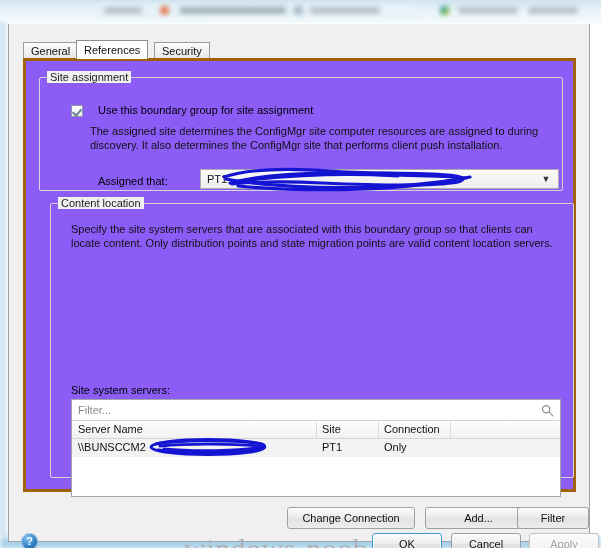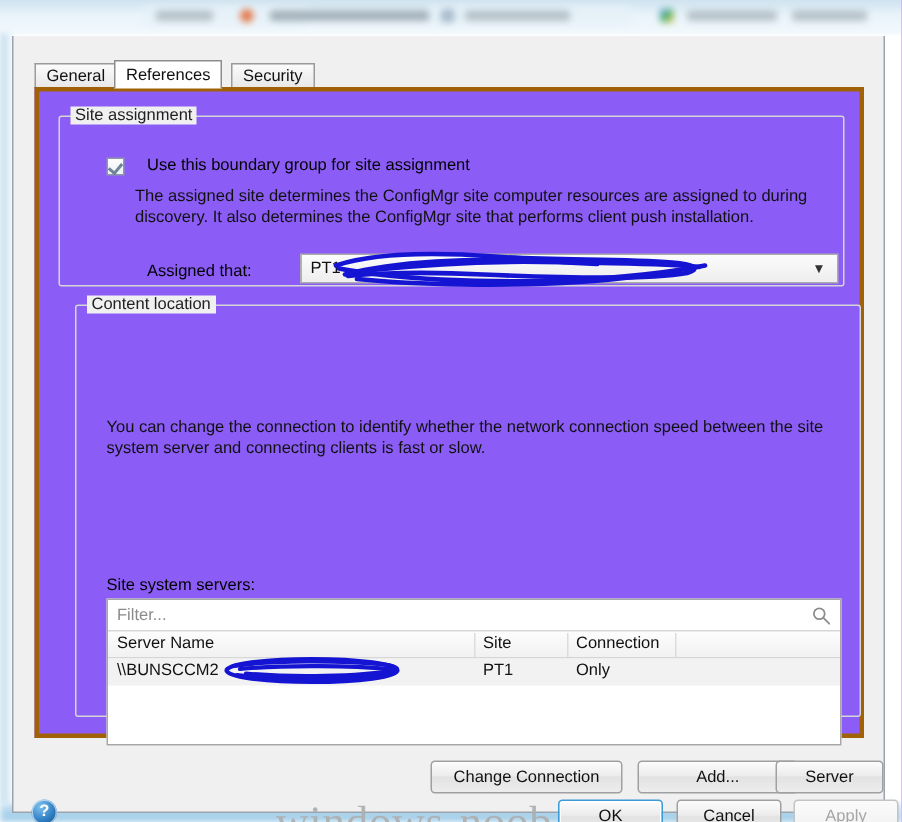--- a/index.html
+++ b/index.html
@@ -182,22 +182,22 @@
             <path d="M20,23 C60,27 120,28 168,25 C196,23 220,20 236,17"></path>
             <path d="M30,17 C78,12 132,10 180,13"></path>
             <path d="M8,16 C44,23 104,26 158,24 C198,22 232,18 252,14"></path>
           </g>
         </svg>
       </div>
 
       <div class="grp" id="grpContent">
         <div class="cap">Content location</div>
 
-
-        <div class="para" style="left:20px;top:74px;width:490px;">You can change the connection to identify whether the network connection speed between the site system server and connecting clients is fast or slow.</div>
+        <div class="para" style="left:20px;top:18px;width:490px;">Specify the site system servers that are associated with this boundary group so that clients can locate content. Only distribution points and state migration points are valid content location servers.</div>
+
 
         <div id="ssLabel">Site system servers:</div>
 
         <div id="listbox">
 
           <div id="hdrRow">
             <div class="hcell" style="left:6px;">Server Name</div>
             <div class="hsep" style="left:244px;"></div>
             <div class="hcell" style="left:250px;">Site</div>
             <div class="hsep" style="left:306px;"></div>
@@ -225,21 +225,21 @@
               <ellipse cx="64" cy="11" rx="57" ry="7.6"></ellipse>
               <path d="M12,8 C36,4 84,4 112,7 C122,8 124,11 114,13 C86,18 40,17 14,14"></path>
               <path d="M20,13 C52,16 96,15 118,11"></path>
               <path d="M16,10 C48,7 92,8 116,10"></path>
             </g>
           </svg>
         </div>
 
         <div class="btn" id="btnChange">Change Connection</div>
         <div class="btn" id="btnAdd">Add...</div>
-        <div class="btn" id="btnRemove">Server</div>
+        <div class="btn" id="btnRemove">Filter</div>
       </div>
     </div>
 
     <div id="watermark">windows-noob.com</div>
 
     <div id="helpIcon">
       <span>?</span>
     </div>
 
     <div class="btn" id="btnOK">OK</div>

